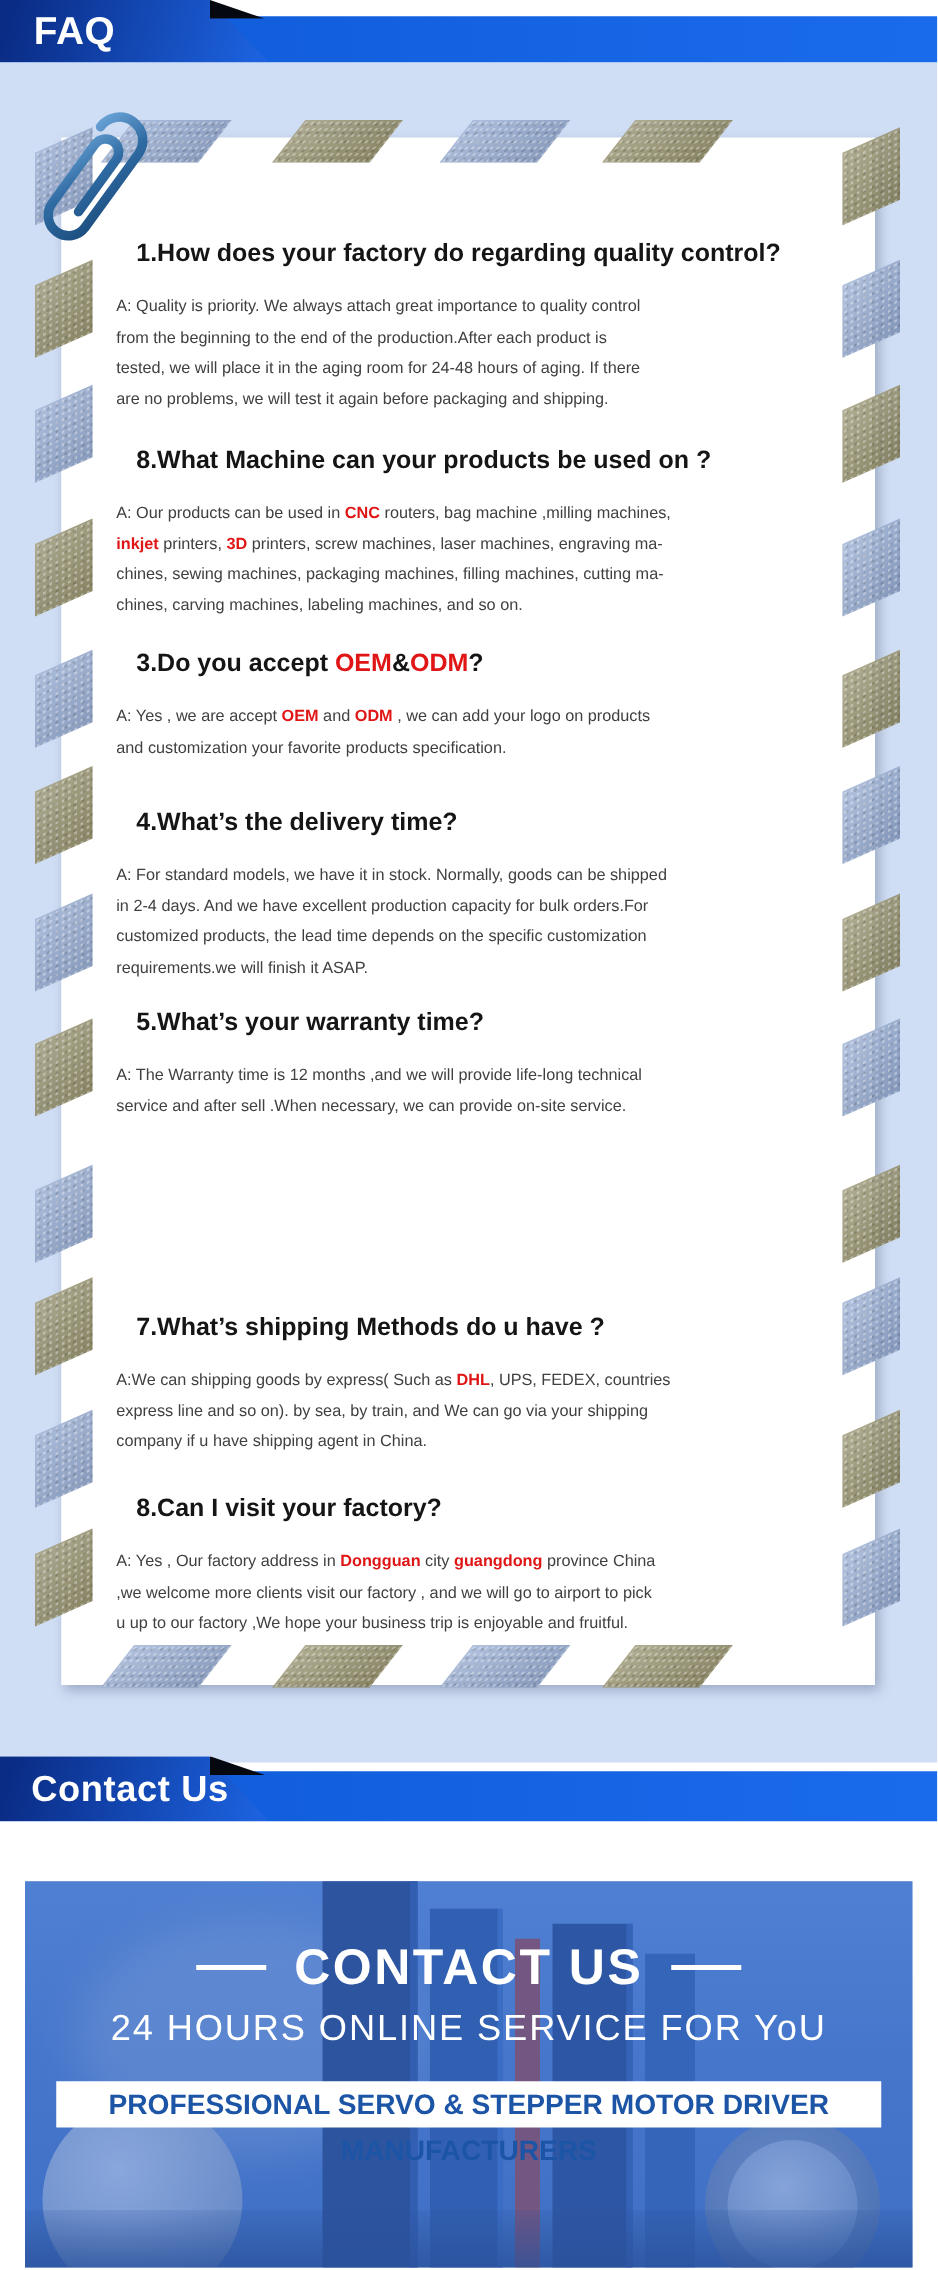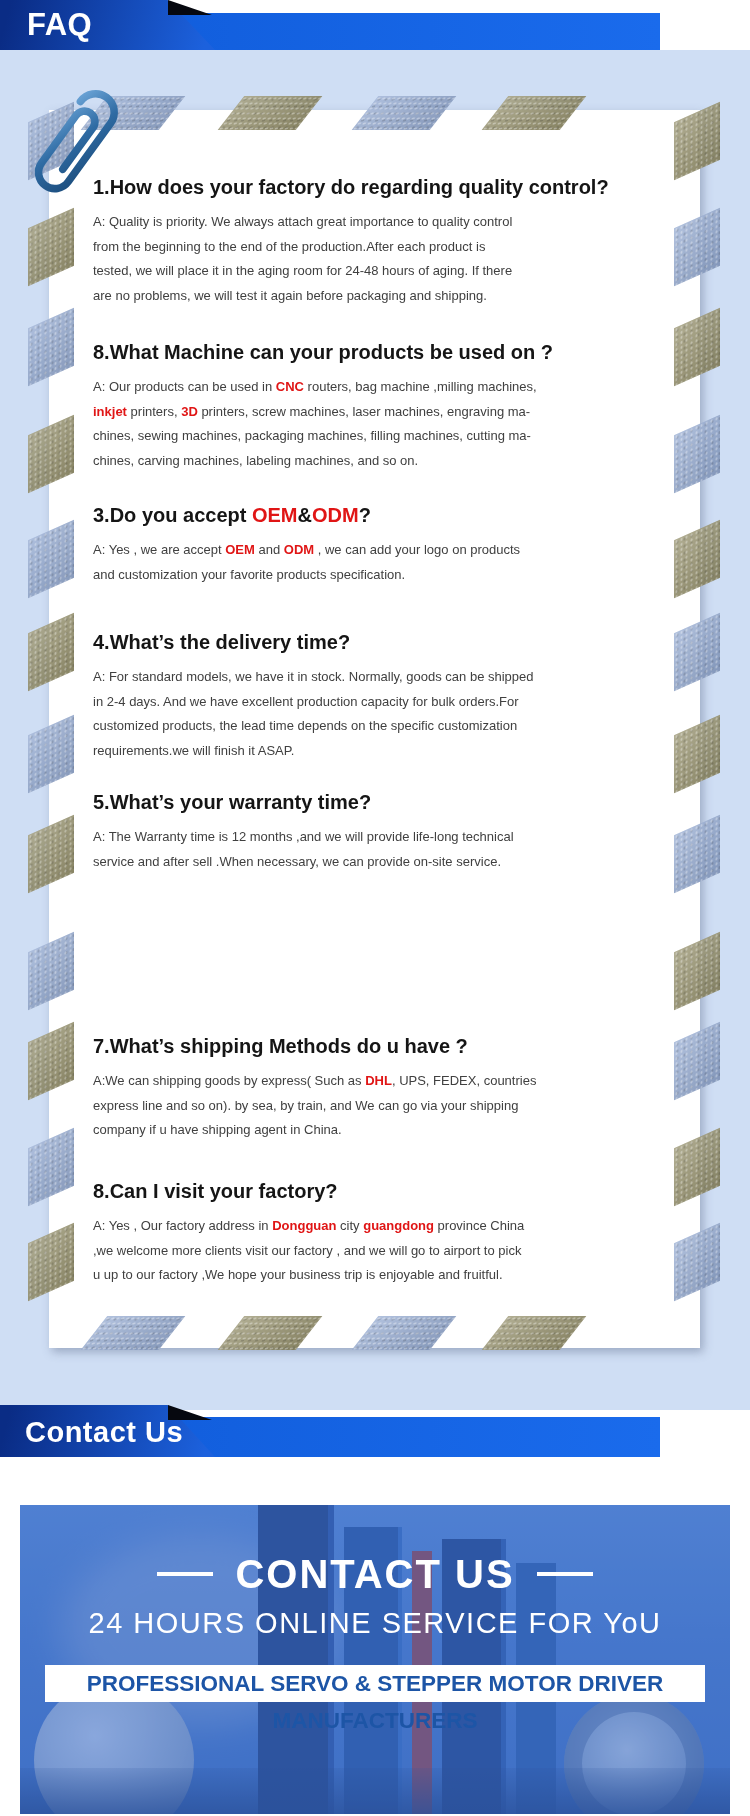--- a/index.html
+++ b/index.html
@@ -1,41 +1,41 @@
 <!DOCTYPE html>
 <html><head>
 <meta charset="utf-8">
 <style>
   html,body{margin:0;padding:0;background:#ffffff;}
   .page{position:relative;width:750px;height:1816px;background:#ffffff;overflow:hidden;
         font-family:"Liberation Sans","DejaVu Sans",sans-serif;}
 
   
-  .banner{position:absolute;left:0;width:660px;}
+  .banner{position:absolute;left:0;width:750px;}
   .banner .band{position:absolute;left:0;right:0;bottom:0;height:37px;
         background:linear-gradient(90deg,#0f5ad8,#1a6bec);}
   .banner .wedge{position:absolute;left:0;top:0;width:215px;height:100%;
         background:linear-gradient(105deg,#0a2c85 5%,#1c61dd 95%);
         clip-path:polygon(0 0,78% 0,100% 100%,0 100%);}
   .banner .fold{position:absolute;left:168px;top:0;width:44px;height:15px;background:#06080f;
         clip-path:polygon(0 0,100% 100%,0 100%);}
   .banner .banner-title{position:absolute;color:#ffffff;font-weight:700;letter-spacing:.5px;}
   .banner-faq{top:0;height:50px;}
   .banner-faq .banner-title{left:27px;top:7px;font-size:31px;}
   .banner-contact{top:1405px;height:52px;}
   .banner-contact .band{height:40px;}
   .banner-contact .fold{top:0;}
   .banner-contact .banner-title{left:25px;top:11px;font-size:29px;}
 
   
   .bluebg{position:absolute;left:0;top:50px;width:750px;height:1360px;background:#cfdef4;}
   .paper{position:absolute;left:49px;top:110px;width:651px;height:1238px;background:#ffffff;
         box-shadow:3px 4px 9px rgba(90,105,135,.45);z-index:2;}
   .qa{position:absolute;left:44px;width:585px;}
-  .qa h3{margin:0;font-size:20px;line-height:28px;font-weight:700;color:#151515;white-space:nowrap;}
+  .qa h3{margin:16px;font-size:20px;line-height:28px;font-weight:700;color:#151515;white-space:nowrap;}
   .qa p{margin:9px 0 0 0;font-size:13px;line-height:24.5px;color:#404040;white-space:nowrap;}
   .r{color:#e01515;font-weight:700;}
   .qa1{top:63px}.qa2{top:228px}.qa3{top:391px}.qa4{top:518px}
   .qa5{top:678px}.qa6{top:802px}.qa7{top:922px}.qa8{top:1067px}
 
   
   .tape{position:absolute;z-index:3;opacity:.92;pointer-events:none;
         background-size:5px 5px,7px 7px,100% 100%;
         background-image:radial-gradient(rgba(255,255,255,.35) 1px,transparent 1.4px),
                          radial-gradient(rgba(0,0,0,.16) 1px,transparent 1.4px),

